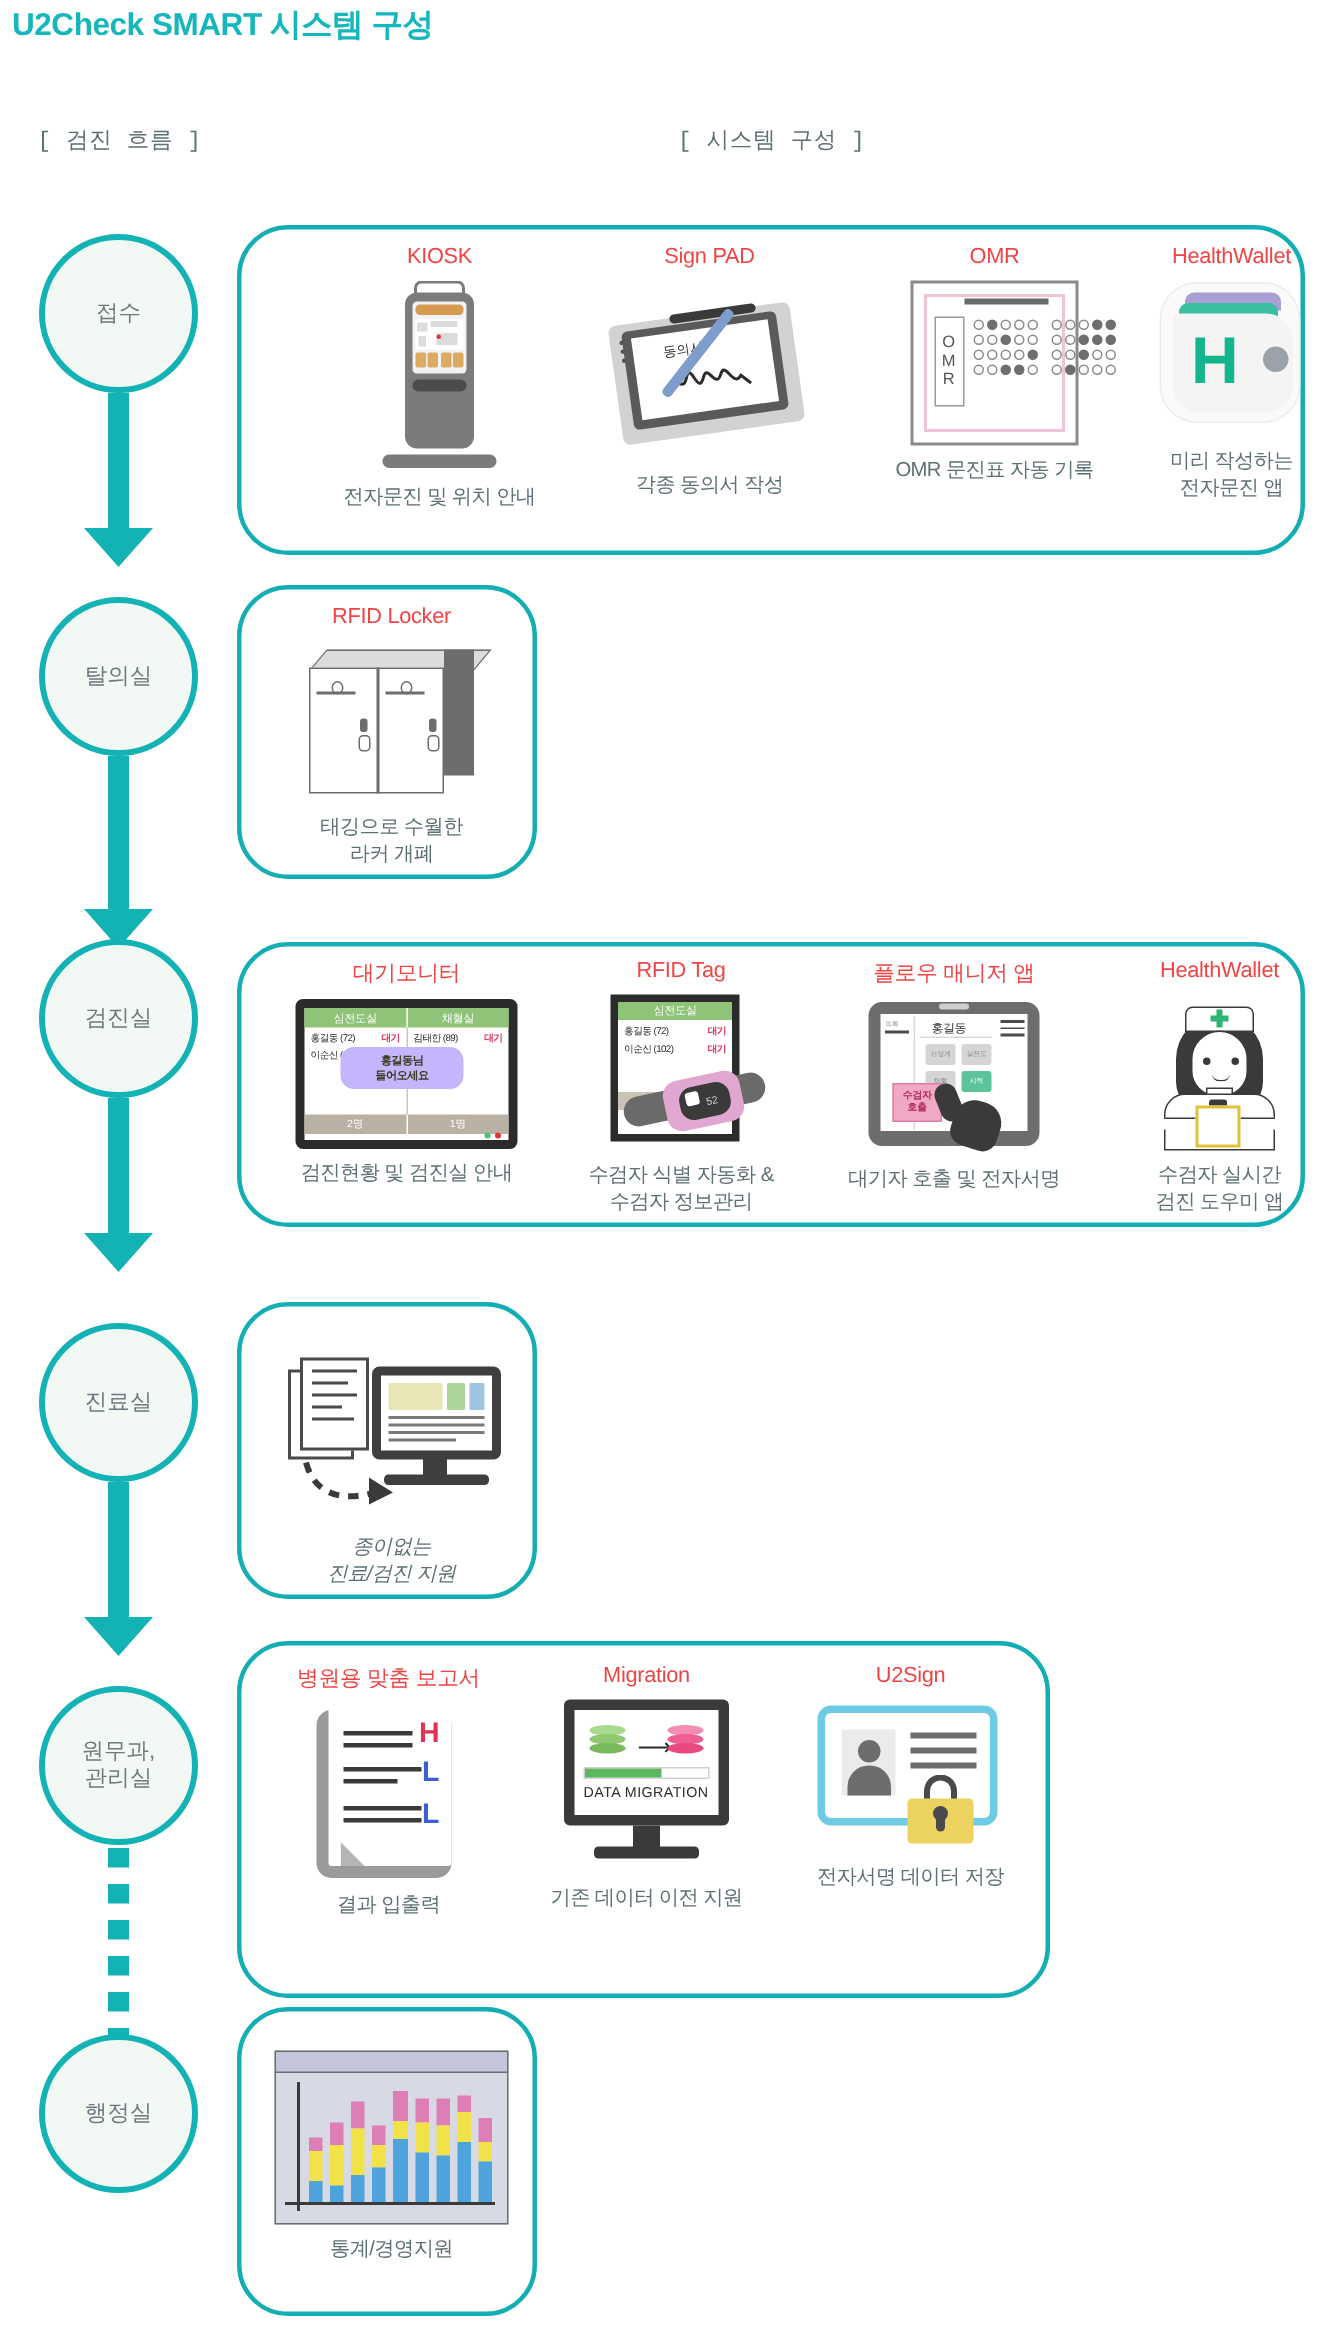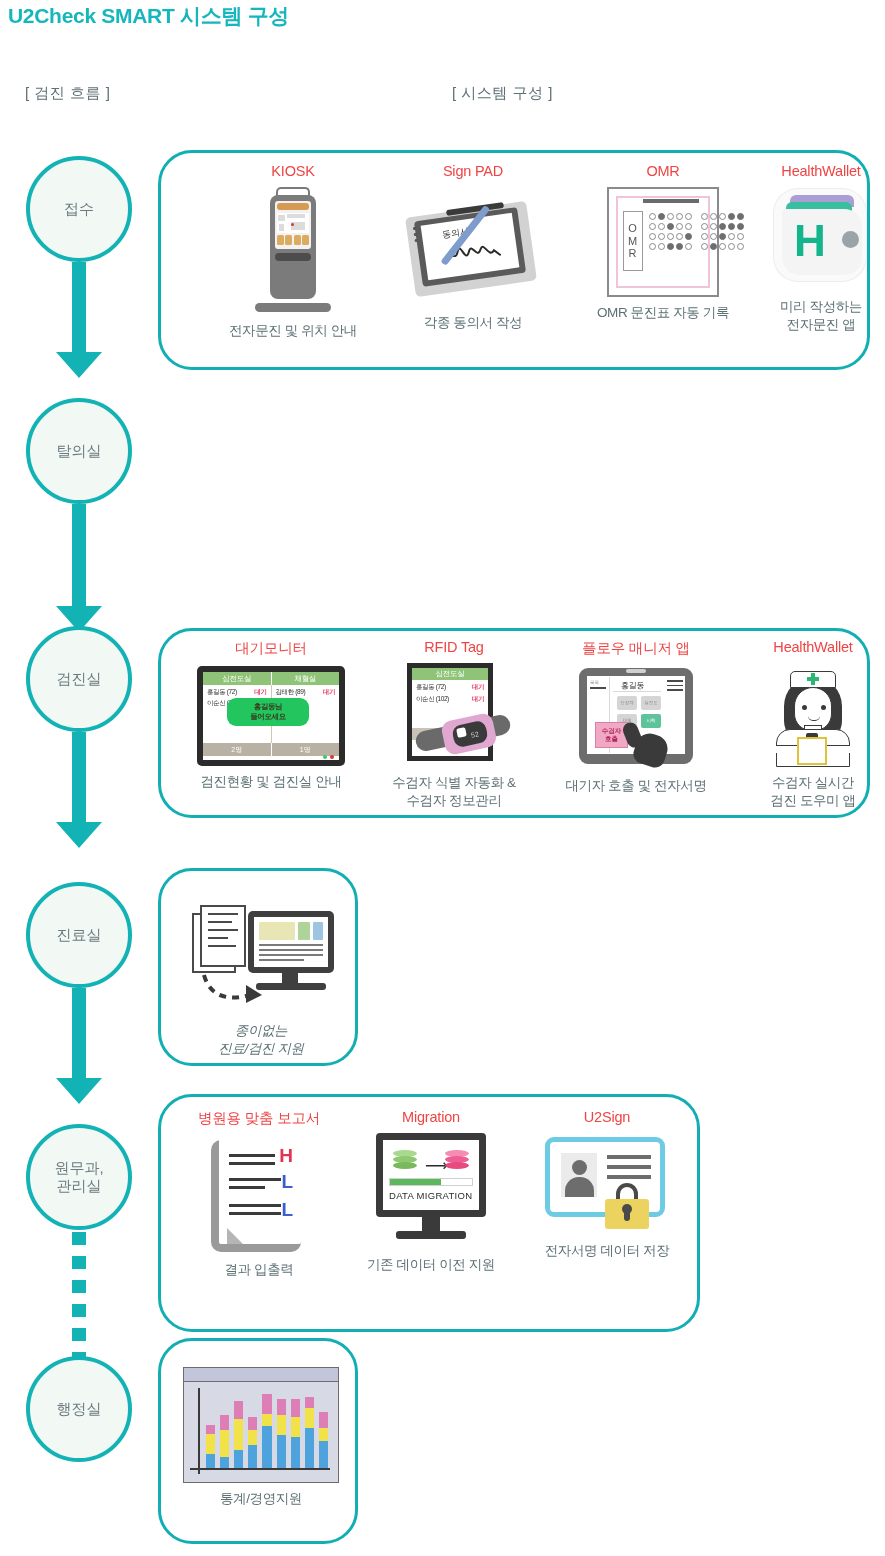--- a/index.html
+++ b/index.html
@@ -12,21 +12,21 @@
   #root { position: relative; width: 885px; height: 1556px; }
 
   
   .doc-title {
     position: absolute; left: 8px; top: 2px;
     font-size: 21px; font-weight: bold; color: #16b6bd;
     letter-spacing: -0.3px;
   }
   .col-head {
     position: absolute; top: 84px;
-    font-size: 15px; color: #5d7074; letter-spacing: 0.5px;
+    font-size: 15px; color: #5d7074; letter-spacing: 0.5px; font-family: Liberation Mono, monospace;
   }
   .col-head.flow { left: 25px; }
   .col-head.sys  { left: 452px; }
 
   
   .rail { position: absolute; left: 0; top: 0; width: 160px; height: 1556px; }
   .node {
     position: absolute; left: 26px;
     width: 106px; height: 106px; border-radius: 50%;
     background: #f2f8f4; border: 4px solid #13b2b5;
@@ -164,21 +164,21 @@
   .wm-head div { flex:1; background:#8fc478; color:#fff; font-size:7.5px;
                  text-align:center; line-height:13px; letter-spacing:-0.3px; }
   .wm-head div + div { border-left:1px solid #fff; }
   .wm-body { display:flex; height:58px; }
   .wm-col { flex:1; padding:3px 4px; position:relative; }
   .wm-col + .wm-col { border-left:1px solid #cfc8b0; }
   .wm-row { display:flex; justify-content:space-between; font-size:6.5px;
             color:#2b2b2b; margin-bottom:2px; letter-spacing:-0.4px; }
   .wm-row em { color:#e0355a; font-style:normal; font-weight:bold; }
   .wm-call { position:absolute; left:24px; top:26px; width:82px; height:28px;
-             background:#22c55e; border-radius:9px; color:#3a3a1e; font-size:7.5px;
+             background:#c4b5fd; border-radius:9px; color:#3a3a1e; font-size:7.5px;
              display:flex; flex-direction:column; align-items:center;
              justify-content:center; line-height:1.35; font-weight:bold; letter-spacing:-0.4px; }
   .wm-foot { display:flex; height:13px; background:#b8b1a4; }
   .wm-foot div { flex:1; color:#fff; font-size:7px; text-align:center; line-height:13px; }
   .wm-foot div + div { border-left:1px solid #fff; }
   .wm-leds { position:absolute; right:5px; bottom:1px; display:flex; gap:3px; }
   .wm-leds i { width:4px; height:4px; border-radius:50%; }
 
   
   .rtag { width: 122px; height: 104px; }
@@ -515,20 +515,43 @@
           <div class="hw-teal"></div>
         <div class="hw-flap"></div>
         <div class="hw-h">H</div>
         <div class="hw-circ"></div>
       </div>
       <div class="item-cap">미리 작성하는</div>
       <div class="item-cap">전자문진 앱</div>
     </div>
   </div>
 
+  <div class="card" style="left:158px;top:390px;width:200px;height:196px;">
+    <div class="item" style="left:8px;top:10px;width:184px;">
+      <div class="item-title">RFID Locker</div>
+      <div class="art locker">
+        <div class="lk-top"></div>
+          <div class="lk-side"></div>
+          <div class="lk-front"></div>
+        <div class="lk-div"></div>
+        <div class="lk-hang" style="left:11px;top:26px;"></div>
+        <div class="lk-hang" style="left:57px;top:26px;"></div>
+        <div class="lk-lock" style="left:39px;top:52px;">
+            <i></i>
+            <b></b>
+          </div>
+        <div class="lk-lock" style="left:85px;top:52px;">
+            <i></i>
+            <b></b>
+          </div>
+      </div>
+      <div class="item-cap">태깅으로 수월한</div>
+      <div class="item-cap">라커 개폐</div>
+    </div>
+  </div>
 
   <div class="card" style="left:158px;top:628px;width:712px;height:190px;">
 
     <div class="item" style="left:14px;top:8px;width:192px;">
       <div class="item-title">대기모니터</div>
       <div class="art wmon">
         <div class="wm-screen">
           <div class="wm-head">
             <div>심전도실</div>
             <div>채혈실</div>

